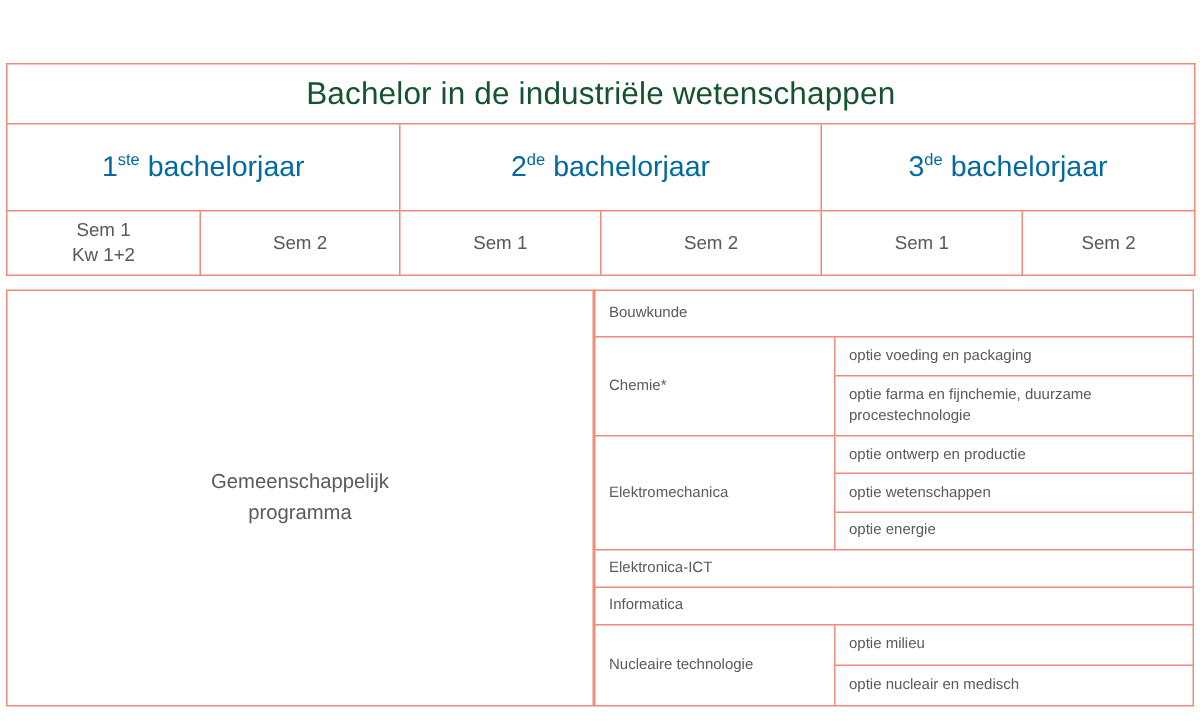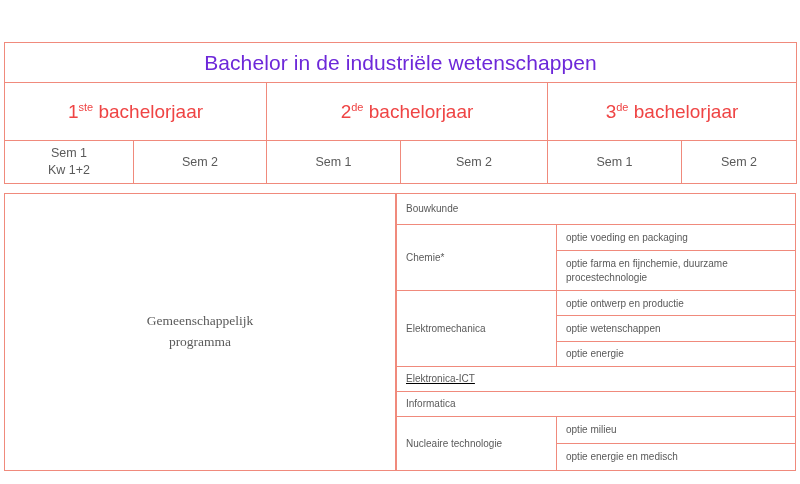--- a/index.html
+++ b/index.html
@@ -34,27 +34,27 @@
     table-layout: fixed;
   }
   .hdr-table td {
     border: 1.5px solid #f08a7c;
     text-align: center;
     vertical-align: middle;
     padding: 0;
   }
   .row-title td {
     height: 39px;
-    color: #6d28d9;
+    color: #14532d;
     font-size: 21px;
     letter-spacing: 0.1px;
   }
   .row-year td {
     height: 57px;
-    color: #ef4444;
+    color: #0369a1;
     font-size: 19px;
   }
   .row-year sup {
     font-size: 11px;
     vertical-align: super;
     line-height: 0;
   }
   .row-sem td {
     height: 42px;
     color: #5a5a5a;
@@ -76,21 +76,20 @@
     width: 392px;
     box-sizing: border-box;
     border: 1.5px solid #f08a7c;
     display: flex;
     align-items: center;
     justify-content: center;
     text-align: center;
     color: #5a5a5a;
     font-size: 13.5px;
     line-height: 1.55;
-    font-family: Liberation Serif, serif;
   }
 
   .prog-table {
     flex: 1;
     border-collapse: collapse;
     table-layout: fixed;
     border: 1.5px solid #f08a7c;
   }
   .prog-table td {
     border: 1.5px solid #f08a7c;
@@ -101,21 +100,21 @@
     line-height: 1.35;
   }
   td.prog-name { width: 150px; }
   td.opt-cell  { }
   td.full-span { }
 
   .r-bouw   { height: 31px; }
   .r-opt1   { height: 26px; }
   .r-opt2   { height: 40px; margin-left: 22px; }
   .r-em     { height: 25px; }
-  .r-eict   { height: 25px; text-decoration: underline; }
+  .r-eict   { height: 25px; }
   .r-info   { height: 25px; padding-left: 13px; }
   .r-nuc    { height: 27px; }
 </style>
 </head>
 <body>
 
 <div class="wrap">
 
   <table class="hdr-table">
     <colgroup>
@@ -204,19 +203,19 @@
 
         <tr class="r-info">
           <td class="full-span" colspan="2">Informatica</td>
         </tr>
 
         <tr class="r-nuc">
           <td class="prog-name" rowspan="2">Nucleaire technologie</td>
           <td class="opt-cell">optie milieu</td>
         </tr>
         <tr class="r-nuc">
-          <td class="opt-cell">optie energie en medisch</td>
+          <td class="opt-cell">optie nucleair en medisch</td>
         </tr>
       </tbody>
     </table>
 
   </div>
 </div>
 
 </body></html>

